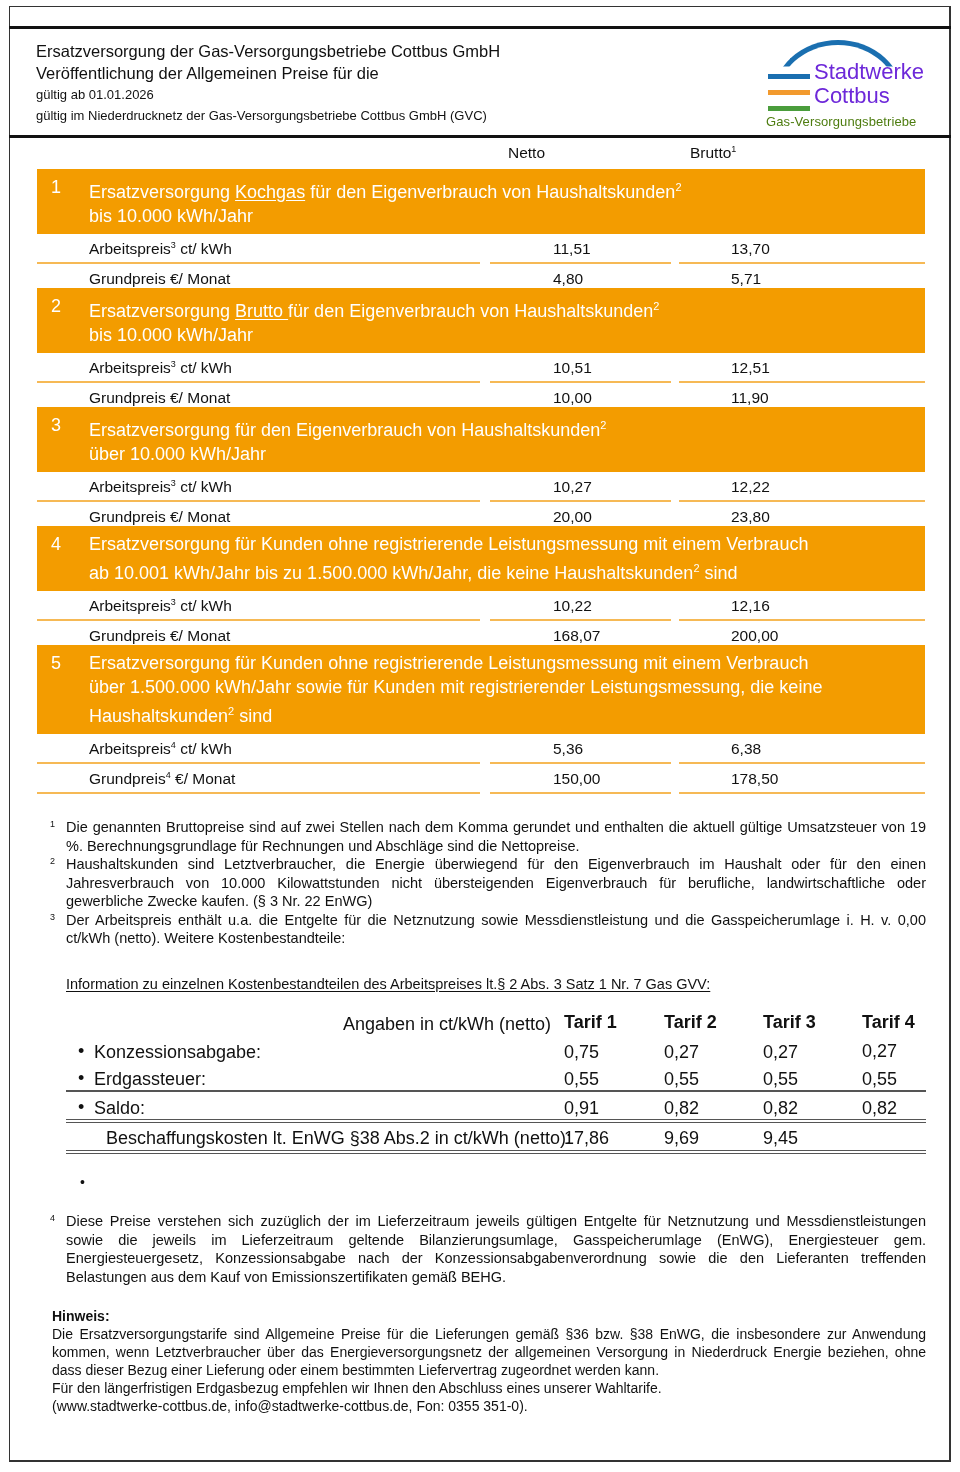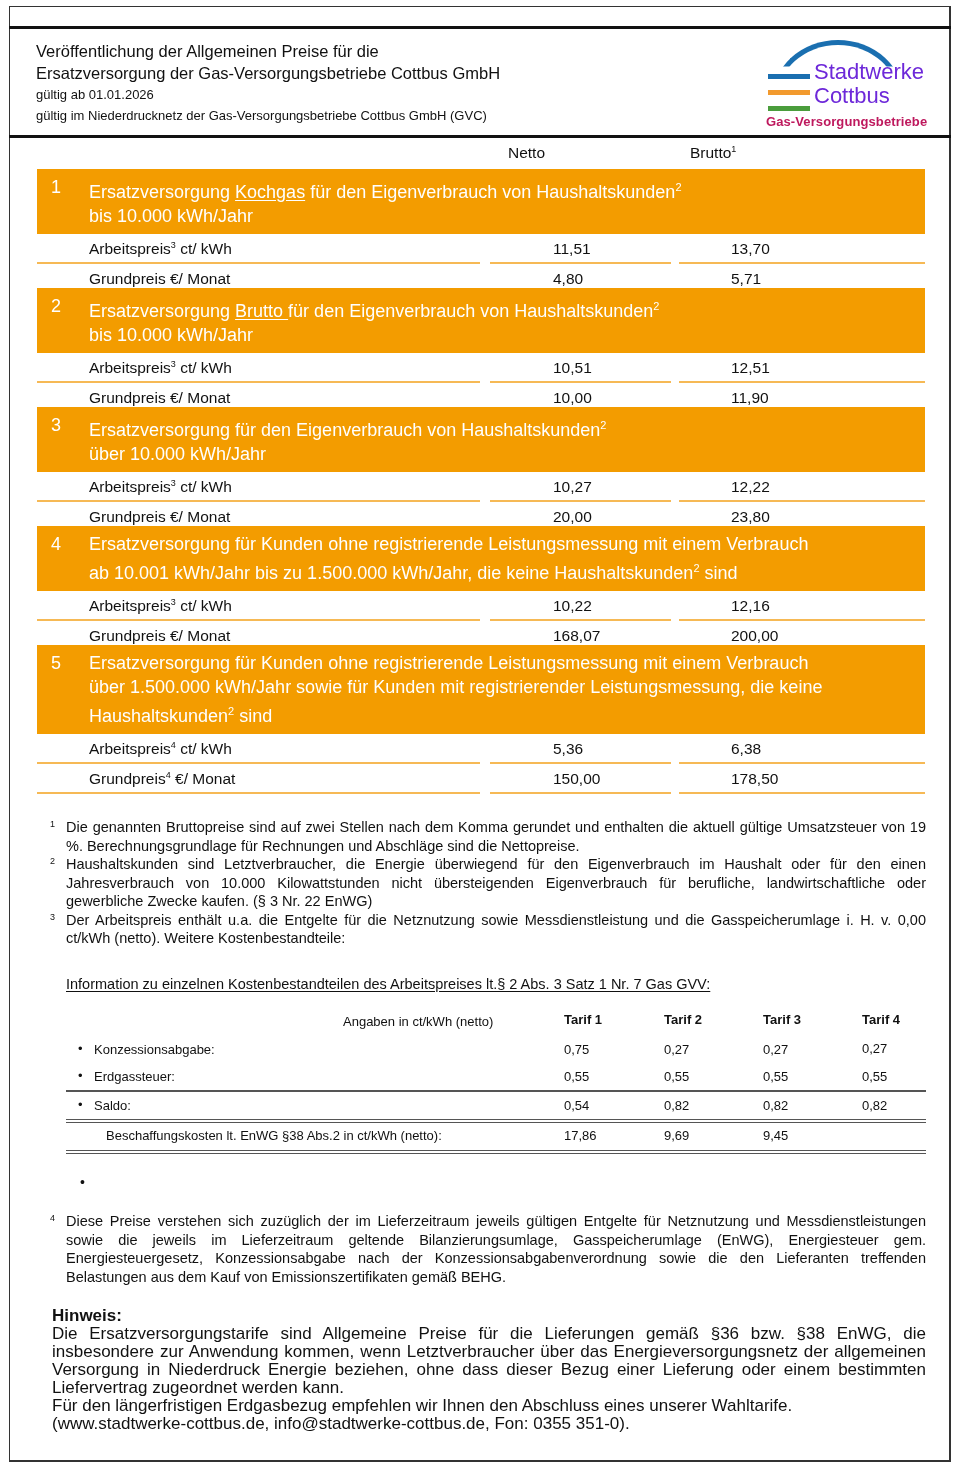--- a/index.html
+++ b/index.html
@@ -13,21 +13,21 @@
   .header-text { position: absolute; left: 36px; top: 40px; font-size: 16.5px; line-height: 22px; color: #111; }
   .header-text .sub { font-size: 13px; line-height: 21px; }
 
   .logo { position: absolute; left: 762px; top: 38px; width: 180px; height: 94px; }
   .logo .arc { position: absolute; left: 10px; top: 2px; width: 132px; height: 70px; border: 5px solid #1a6fb0; border-radius: 66px 66px 0 0 / 60px 60px 0 0; border-bottom: none; clip-path: inset(0 0 62% 0); }
   .logo .bar { position: absolute; left: 6px; width: 42px; height: 5px; }
   .logo .bar.blue { top: 36px; background: #1a6fb0; }
   .logo .bar.orange { top: 52px; background: #f29a2e; }
   .logo .bar.green { top: 68px; background: #4a9d3c; }
   .logo .name { position: absolute; left: 52px; top: 22px; font-size: 22px; line-height: 24px; color: #6d28d9; }
-  .logo .subname { position: absolute; left: 4px; top: 76px; font-size: 13px; color: #be185d; letter-spacing: 0.1px; font-weight: bold; }
+  .logo .subname { position: absolute; left: 4px; top: 76px; font-size: 13px; color: #4d7c0f; letter-spacing: 0.1px; }
 
   .col-head { position: absolute; top: 144px; font-size: 15.5px; color: #111; }
   .col-head sup { font-size: 9px; vertical-align: 6px; }
 
   .section { position: absolute; left: 37px; width: 888px; }
   .sec-bar { background: #f39c00; color: #fff; font-size: 18px; line-height: 24px; padding: 6px 0 6px 0; position: relative; }
   .sec-bar .num { position: absolute; left: 14px; top: 6px; }
   .sec-bar .title { margin-left: 52px; display: block; }
   .sec-bar .title u { text-decoration: underline; text-underline-offset: 2px; }
   .sec-bar sup { font-size: 11px; vertical-align: 7px; }
@@ -41,48 +41,48 @@
   .row .line.a { left: 0; width: 443px; }
   .row .line.b { left: 453px; width: 181px; }
   .row .line.c { left: 642px; width: 246px; }
 
   .notes { position: absolute; left: 50px; top: 818px; width: 876px; font-size: 14.5px; line-height: 18.5px; }
   .note { position: relative; padding-left: 16px; text-align: justify; }
   .note .mark { position: absolute; left: 0; top: -3px; font-size: 9px; }
 
   .info-title { position: absolute; left: 66px; top: 976px; font-size: 14.5px; text-decoration: underline; text-underline-offset: 2px; }
 
-  .cost { position: absolute; left: 66px; top: 1010px; width: 860px; font-size: 13px; }
+  .cost { position: absolute; left: 66px; top: 1010px; width: 860px; font-size: 18px; }
   .cost .hdr { position: relative; height: 26px; }
   .cost .cell { position: absolute; }
   .cost .crow { position: relative; height: 27px; }
   .cost .bullet { position: absolute; left: 12px; top: 5px; }
   .cost .clbl { position: absolute; left: 28px; top: 6px; }
   .cost .sep1 { height: 0; border-top: 2px solid #555; }
   .cost .sep2 { height: 4px; border-top: 1.5px solid #555; border-bottom: 1.5px solid #555; }
   .t1 { left: 498px; } .t2 { left: 598px; } .t3 { left: 697px; } .t4 { left: 796px; }
   .hdrtxt { font-weight: bold; top: 2px; }
 
   .lonely-bullet { position: absolute; left: 80px; top: 1174px; font-size: 14px; }
 
   .note4 { position: absolute; left: 50px; top: 1212px; width: 876px; font-size: 14.5px; line-height: 18.5px; }
 
-  .hint { position: absolute; left: 52px; top: 1307px; width: 874px; font-size: 17px; line-height: 18px; text-align: justify; }
+  .hint { position: absolute; left: 52px; top: 1307px; width: 874px; font-size: 14px; line-height: 18px; text-align: justify; }
   .hint .h-title { font-weight: bold; }
 </style>
 </head>
 <body>
 
 <div class="frame"></div>
 <div class="rule-top"></div>
 <div class="rule-head"></div>
 
 <div class="header-text">
+  <div>Ersatzversorgung der Gas-Versorgungsbetriebe Cottbus GmbH</div>
   <div>Veröffentlichung der Allgemeinen Preise für die</div>
-  <div>Ersatzversorgung der Gas-Versorgungsbetriebe Cottbus GmbH</div>
   <div class="sub">gültig ab 01.01.2026</div>
   <div class="sub">gültig im Niederdrucknetz der Gas-Versorgungsbetriebe Cottbus GmbH (GVC)</div>
 </div>
 
 <div class="logo">
   <div class="arc"></div>
   <div class="bar blue"></div>
   <div class="bar orange"></div>
   <div class="bar green"></div>
   <div class="name">
@@ -227,21 +227,21 @@
     <span class="clbl">Erdgassteuer:</span>
     <span class="cell t1" style="top:6px">0,55</span>
     <span class="cell t2" style="top:6px">0,55</span>
     <span class="cell t3" style="top:6px">0,55</span>
     <span class="cell t4" style="top:6px">0,55</span>
   </div>
   <div class="sep1"></div>
   <div class="crow">
     <span class="bullet">•</span>
     <span class="clbl">Saldo:</span>
-    <span class="cell t1" style="top:6px">0,54</span>
+    <span class="cell t1" style="top:6px">0,91</span>
     <span class="cell t2" style="top:6px">0,82</span>
     <span class="cell t3" style="top:6px">0,82</span>
     <span class="cell t4" style="top:6px">0,82</span>
   </div>
   <div class="sep2"></div>
   <div class="crow">
     <span class="cell" style="left:40px; top:5px">Beschaffungskosten lt. EnWG §38 Abs.2 in ct/kWh (netto):</span>
     <span class="cell t1" style="top:5px">17,86</span>
     <span class="cell t2" style="top:5px">9,69</span>
     <span class="cell t3" style="top:5px">9,45</span>

